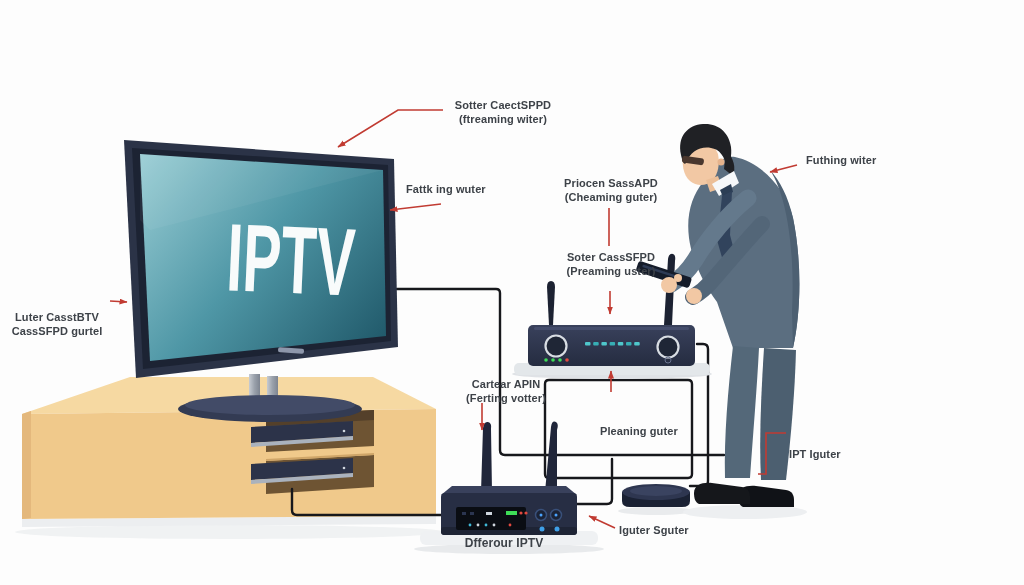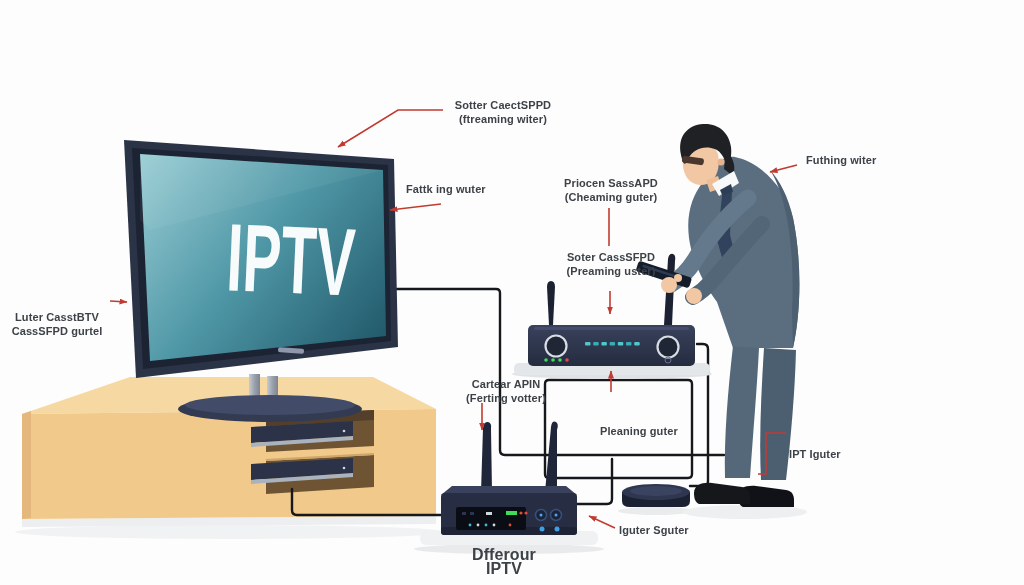--- a/index.html
+++ b/index.html
@@ -13,21 +13,21 @@
   #lab-top{left:447px;top:99px;width:112px;}
   #lab-fattk{left:406px;top:183px;}
   #lab-luter{left:3px;top:289px;width:108px;margin-top:22px;}
   #lab-priocen{left:556px;top:177px;width:110px;}
   #lab-soter{left:554px;top:251px;width:114px;}
   #lab-futhing{left:806px;top:154px;}
   #lab-cartear{left:454px;top:378px;width:104px;}
   #lab-pleaning{left:600px;top:397px;margin-top:28px;}
   #lab-ipt{left:789px;top:426px;margin-top:22px;}
   #lab-pultio{left:619px;top:524px;}
-  #lab-dfferour{left:452px;top:548px;width:104px;font-size:16px;}
+  #lab-dfferour{left:452px;top:537px;width:104px;font-size:12px;}
 </style>
 </head>
 <body>
 
 <div id="stage">
 
 <svg id="art" width="1024" height="585" viewBox="0 0 1024 585">
   <defs>
     <marker id="arr" markerUnits="userSpaceOnUse" markerWidth="9" markerHeight="8" refX="7.5" refY="3" orient="auto">
       <path d="M0,0 L8,3 L0,6 Z" style="fill:var(--accent-red,#c13b32)"></path>

